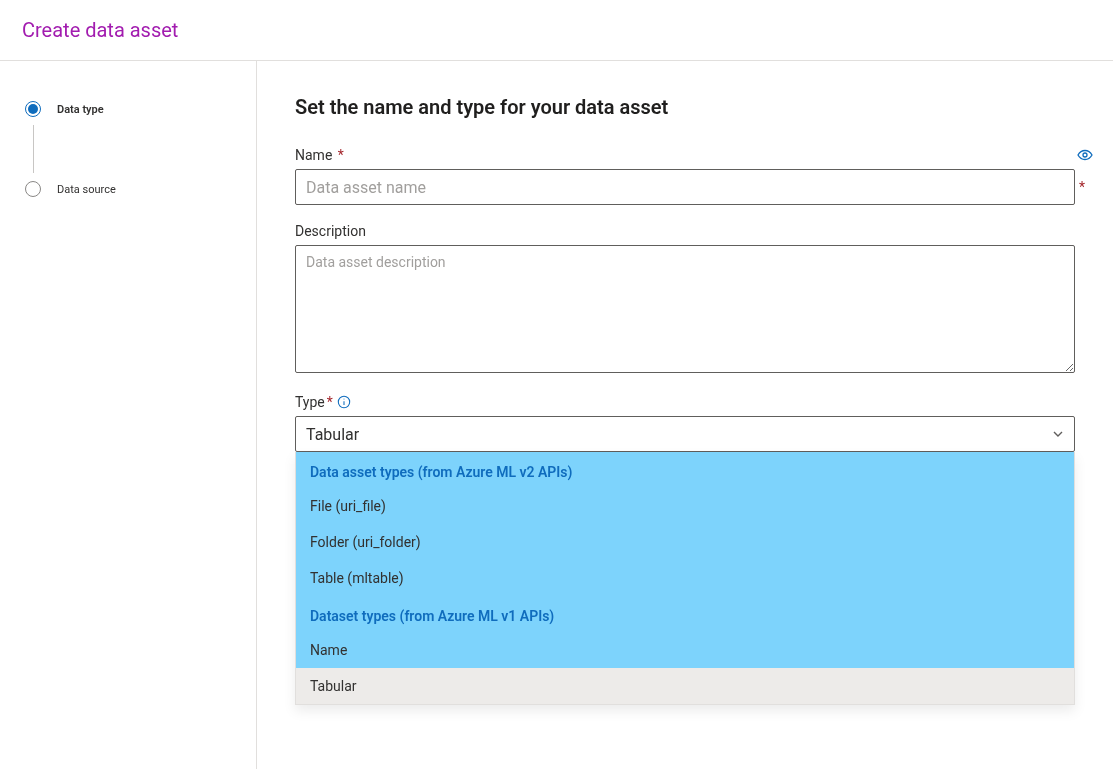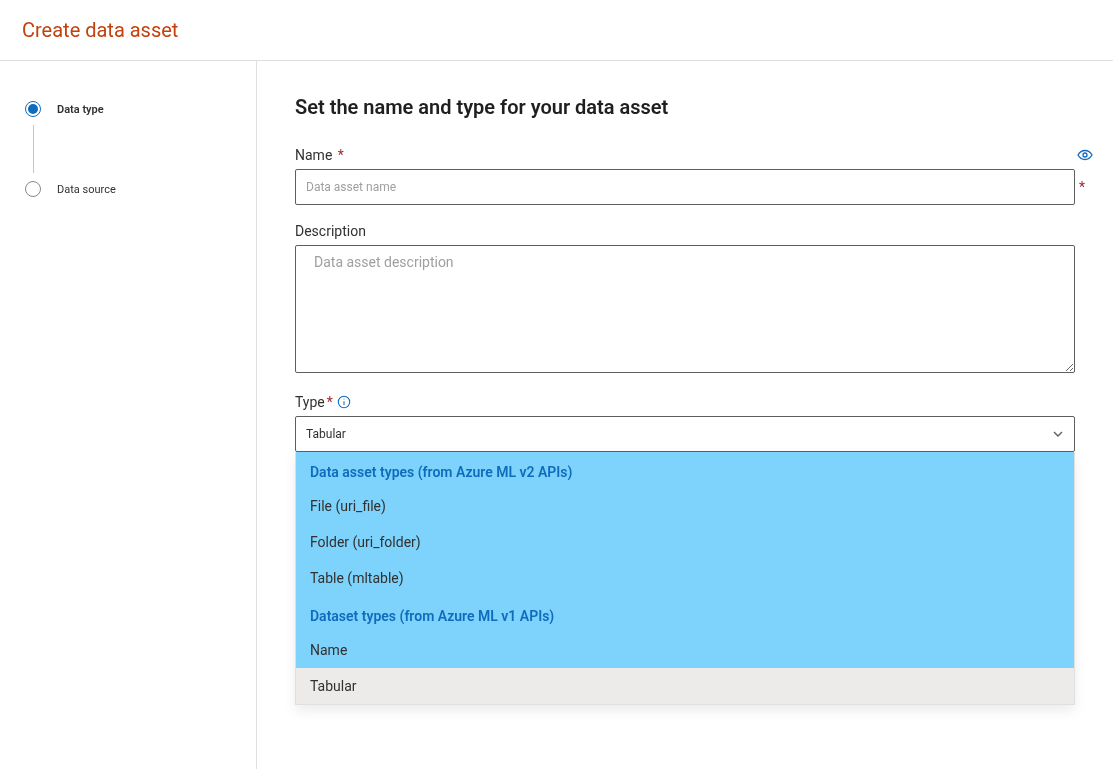--- a/index.html
+++ b/index.html
@@ -13,21 +13,21 @@
     height: 773px;
     overflow: hidden;
   }
   .header {
     padding: 18px 0 18px 22px;
     border-bottom: 1px solid #e1dfdd;
   }
   .page-title {
     font-size: 20px;
     font-weight: 400;
-    color: #c2410c;
+    color: #a21caf;
     margin-top: 22px;
   }
   .body-wrap {
     display: flex;
     height: calc(773px - 65px);
   }
   .sidebar {
     width: 257px;
     border-right: 1px solid #e1dfdd;
     padding: 36px 0 0 25px;
@@ -118,35 +118,35 @@
     margin-left: 4px;
     cursor: pointer;
   }
   .info-icon svg { width: 14px; height: 14px; display:block; }
   input.text-input, .select-box {
     width: 780px;
     height: 36px;
     border: 1px solid #605e5c;
     border-radius: 2px;
     padding: 0 10px;
-    font-size: 12px;
+    font-size: 16px;
     font-family: inherit;
     color: #323130;
     outline: none;
     background: #fff;
   }
   input.text-input::placeholder, textarea.textarea::placeholder {
     color: #a19f9d;
   }
   textarea.textarea {
     width: 780px;
     height: 128px;
     border: 1px solid #605e5c;
     border-radius: 2px;
-    padding: 8px 18px;
+    padding: 8px 10px;
     font-size: 14px;
     font-family: inherit;
     color: #ef4444;
     outline: none;
     resize: both;
   }
   .select-wrap { position: relative; width: 780px; }
   .select-box {
     display: flex;
     align-items: center;

